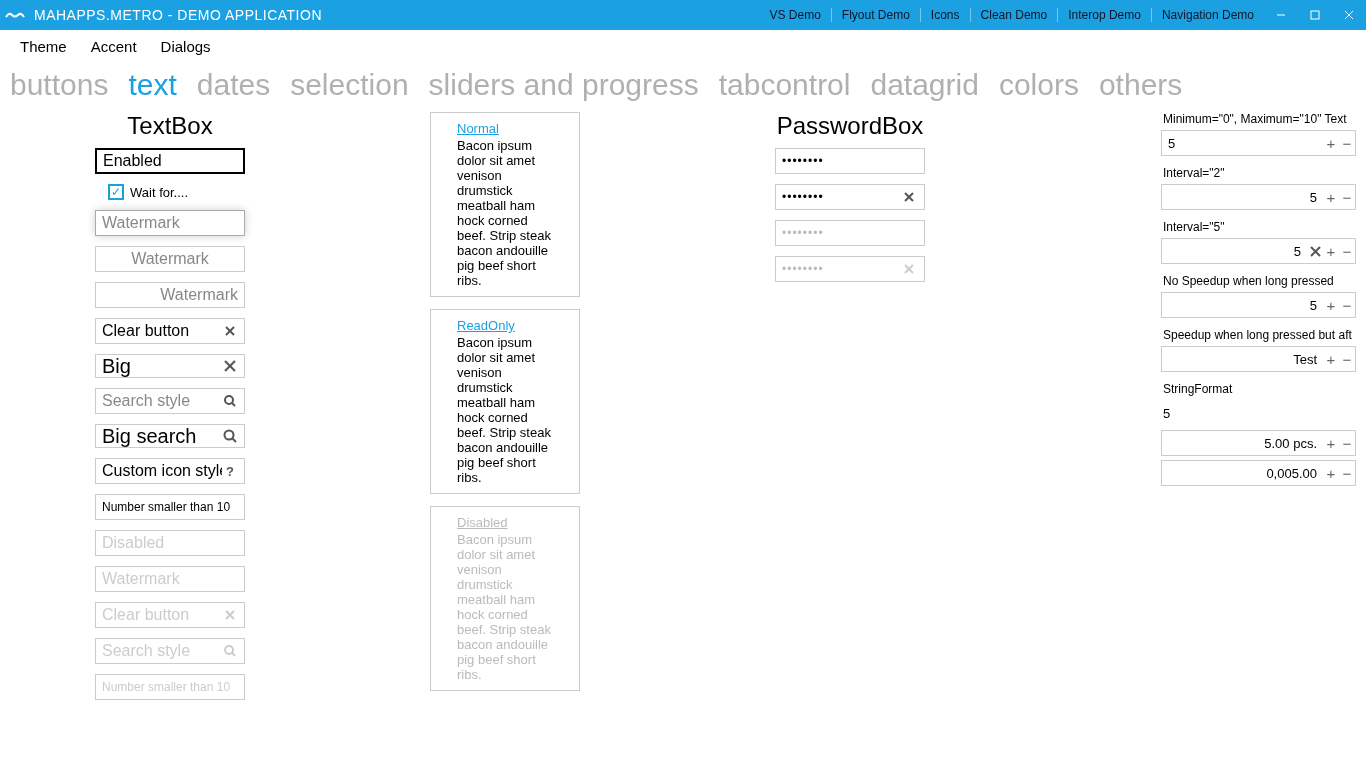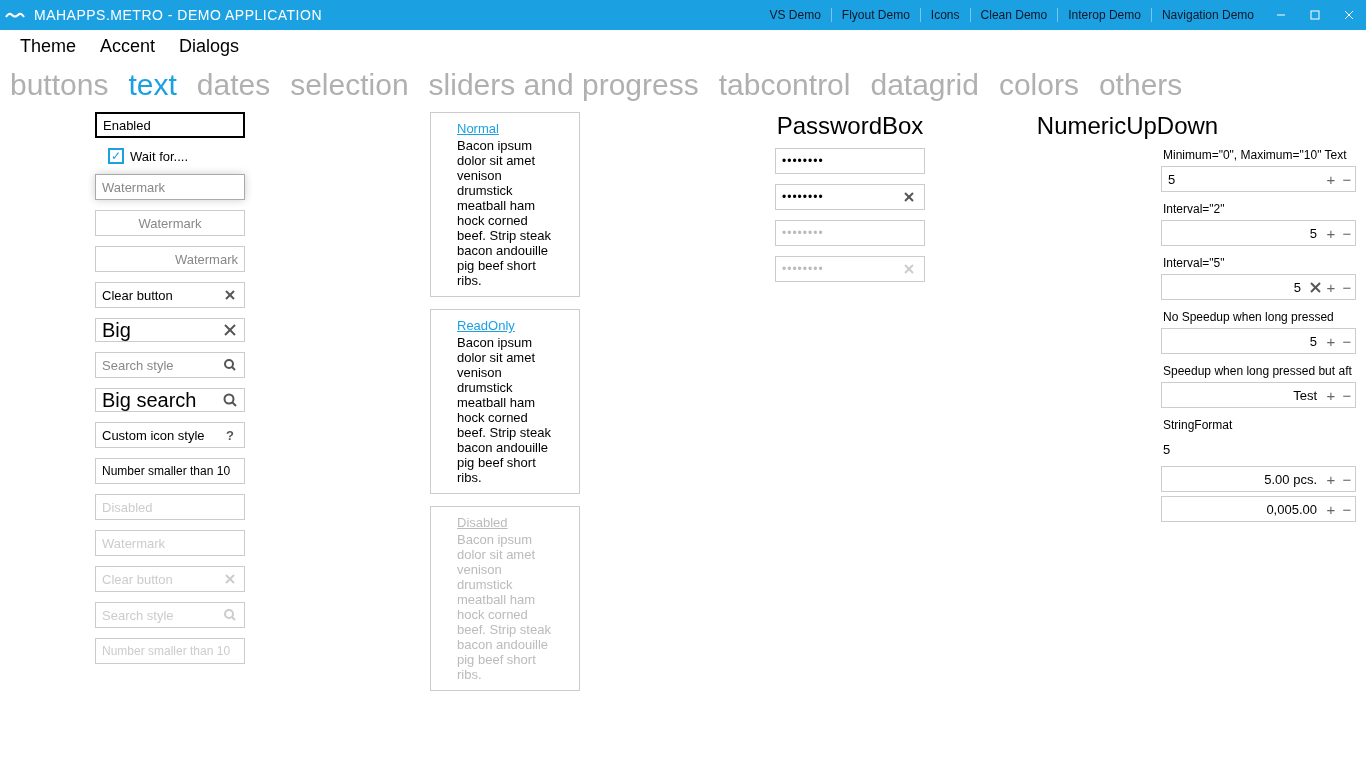--- a/index.html
+++ b/index.html
@@ -11,42 +11,42 @@
 .titlebar .title { padding-left: 4px; font-size: 14px; letter-spacing: 0.5px; }
 .titlebar .flex { flex: 1; }
 .titlebar .links { display: flex; align-items: center; }
 .titlebar .links a { color: #0f172a; text-decoration: none; padding: 0 10px; font-size: 12px; border-right: 1px solid rgba(255,255,255,0.4); cursor: pointer; }
 .titlebar .links a:last-child { border-right: none; }
 .titlebar .winbtns { display: flex; }
 .titlebar .winbtn { width: 34px; height: 30px; display: flex; align-items: center; justify-content: center; cursor: pointer; }
 .titlebar .winbtn svg { stroke: #fff; }
 
 
-.menubar { height: 30px; display: flex; align-items: center; padding: 16px 8px; font-size: 18px; }
+.menubar { height: 30px; display: flex; align-items: center; padding: 16px 8px; font-size: 15px; }
 .menubar .menuitem { padding: 4px 12px; cursor: default; }
 
 
 .tabstrip { display: flex; gap: 20px; padding: 0 10px; margin-top: 6px; }
 .tabname { font-size: 30px; font-weight: 300; color: #b0b0b0; cursor: pointer; }
 .tabname.active { color: #1ba1e2; }
 
 
 .content { display: flex; padding: 10px 10px 0 10px; gap: 10px; }
 .col { display: flex; flex-direction: column; align-items: stretch; }
 .col-header { font-size: 24px; font-weight: 300; text-align: center; margin-bottom: 8px; }
 .col1 { width: 320px; }
 .col2 { width: 330px; }
 .col3 { width: 340px; }
 .col4 { flex: 1; }
 
 
 .tbox { border: 1px solid #ccc; height: 26px; display: flex; align-items: center; padding: 0 6px; margin: 0 auto 10px auto; font-size: 13px; background: #fff; position: relative; }
 .tbox.selected { border: 2px solid #000; }
 .tbox.focused { box-shadow: 0 0 8px rgba(0,0,0,0.2); border: 1px solid #aaa; }
-.tbox input { border: none; outline: none; font-size: 13px; width: 100%; background: transparent; font-family: inherit; }
+.tbox input { border: none; outline: none; font-size: 16px; width: 100%; background: transparent; font-family: inherit; }
 .tbox.center input { text-align: center; }
 .tbox.right input { text-align: right; }
 .tbox.big { height: 24px; }
 .tbox.big input { font-size: 20px; font-weight: 300; }
 .tbox .iconbtn { width: 18px; height: 18px; display: flex; align-items: center; justify-content: center; cursor: pointer; color: #555; }
 .tbox.disabled { color: #bbb; }
 .tbox.disabled input { color: #bbb; }
 .tbox.disabled input::placeholder { color: #ccc; }
 .tbox.disabled .iconbtn { color: #ccc; }
 input::placeholder { color: #888; font-style: normal; }
@@ -133,20 +133,21 @@
   <div class="tabname">sliders and progress</div>
   <div class="tabname">tabcontrol</div>
   <div class="tabname">datagrid</div>
   <div class="tabname">colors</div>
   <div class="tabname">others</div>
 </div>
 
 <div class="content">
 
   <div class="col col1">
+    <div class="col-header">TextBox</div>
 
     <div class="tbox selected w150">
       <input value="Enabled" style="">
     </div>
 
     <div class="checkrow">
       <div class="cb">✓</div>
       <span>Wait for....</span>
     </div>
 
@@ -288,21 +289,20 @@
       <div class="iconbtn">
         <svg width="12" height="12">
             <line x1="2" y1="2" x2="10" y2="10" stroke="#ccc" stroke-width="2"></line>
             <line x1="10" y1="2" x2="2" y2="10" stroke="#ccc" stroke-width="2"></line>
           </svg>
       </div>
     </div>
   </div>
 
   <div class="col col4">
-    <div class="col-header">NumericUpDown</div>
     <div class="col4wrap">
       <div class="nud-label">Minimum="0", Maximum="10" Text</div>
       <div class="nud first">
         <div class="nud-val">5</div>
         <div class="nud-btn">+</div>
         <div class="nud-btn">−</div>
       </div>
 
       <div class="nud-label">Interval="2"</div>
       <div class="nud">

